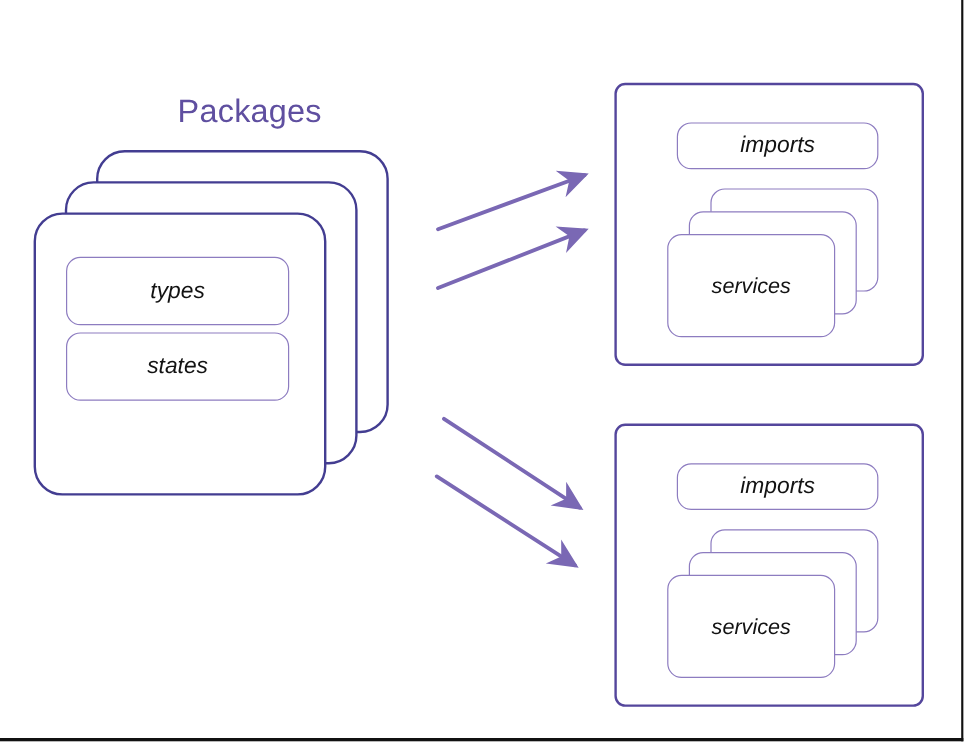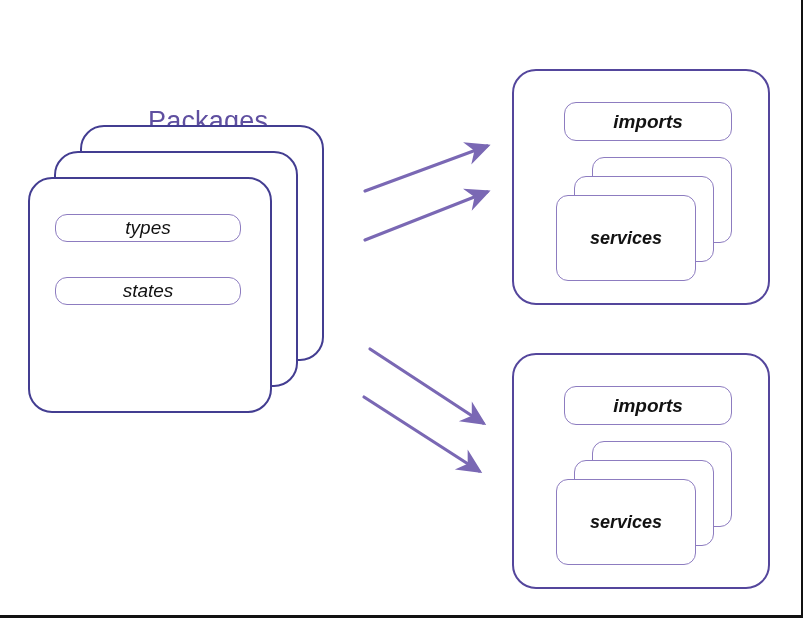--- a/index.html
+++ b/index.html
@@ -21,21 +21,21 @@
 
   
   .title {
     position: absolute;
     color: #5f4fa0;
     font-size: 27px;
     font-weight: 400;
     letter-spacing: 0.2px;
     white-space: nowrap;
   }
-  #title-packages { left: 148px; top: 78px; margin-top: 28px; }
+  #title-packages { left: 148px; top: 78px; }
   #title-dataflows { left: 575px; top: 21px; }
 
   
   .pkg-card {
     position: absolute;
     width: 244px;
     height: 236px;
     border: 2px solid #433d91;
     border-radius: 24px;
     background: #ffffff;
@@ -55,37 +55,36 @@
     display: flex;
     align-items: center;
     justify-content: center;
     font-style: italic;
     font-size: 19px;
     color: #121212;
   }
   .pkg-pill {
     left: 55px;
     width: 186px;
-    height: 28px;
+    height: 57px;
   }
   #pill-types     { top: 214px; }
   #pill-states    { top: 277px; }
   #pill-functions { top: 340px; }
 
   
   .df-card {
     position: absolute;
     left: 512px;
     width: 258px;
     height: 236px;
     border: 2px solid #54469c;
-    border-radius: 24px;
+    border-radius: 9px;
     background: #ffffff;
     box-sizing: border-box;
-    font-weight: bold;
   }
   #df-card-a { top: 69px; }
   #df-card-b { top: 353px; }
 
   .df-imports {
     position: absolute;
     left: 50px;
     top: 31px;
     width: 168px;
     height: 39px;

